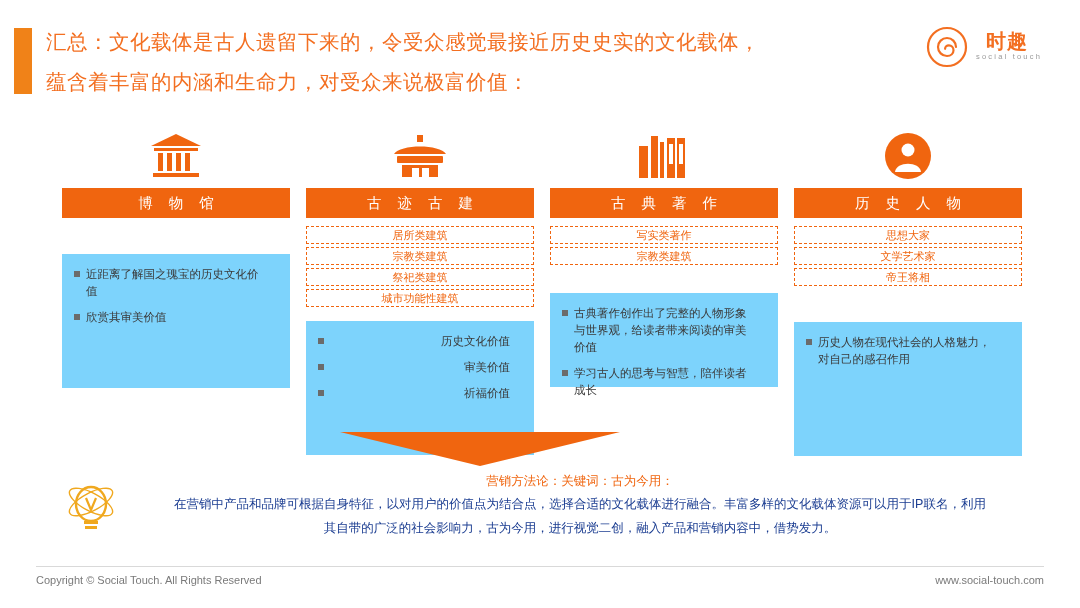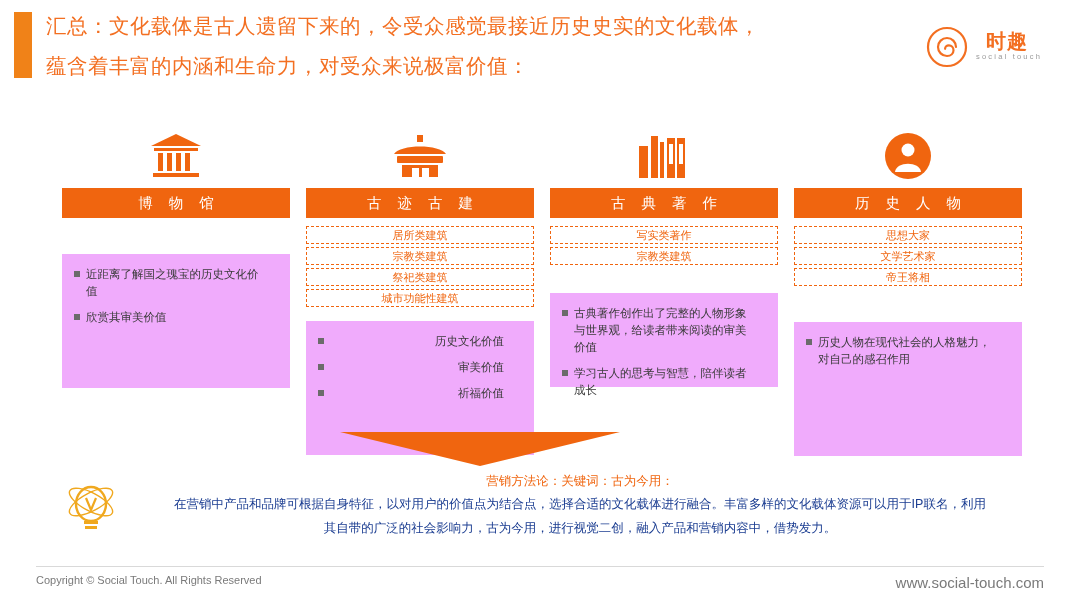--- a/index.html
+++ b/index.html
@@ -19,21 +19,21 @@
     position: relative;
     width: 1080px;
     height: 608px;
     box-sizing: border-box;
   }
 
   
   .header {
     position: absolute;
     left: 0;
-    top: 6px;
+    top: 22px;
     width: 1080px;
     height: 86px;
   }
   .accent-bar {
     position: absolute;
     left: 14px;
     top: 6px;
     width: 18px;
     height: 66px;
     background: #f08218;
@@ -129,22 +129,22 @@
     font-size: 11px;
     height: 16px;
     line-height: 16px;
     text-align: center;
     margin-bottom: 3px;
     background: #fff;
   }
   .tags.empty { height: 0; margin: 0; }
 
   .notes {
-    background: #f0abfc;
-    padding: 12px 30px 12px 12px;
+    background: #7dd3fc;
+    padding: 12px 24px 12px 12px;
     box-sizing: border-box;
   }
   .note-item {
     display: flex;
     align-items: flex-start;
     margin-bottom: 9px;
     font-size: 11.5px;
     line-height: 17px;
     color: #3a3a3a;
   }
@@ -221,21 +221,21 @@
     position: absolute;
     left: 36px;
     top: 574px;
     font-size: 11px;
     color: #7a7a7a;
   }
   .site {
     position: absolute;
     right: 36px;
     top: 574px;
-    font-size: 15px;
+    font-size: 11px;
     color: #7a7a7a;
   }
 </style>
 </head>
 <body>
 
 <div class="slide">
 
   <div class="header">
     <div class="accent-bar"></div>

